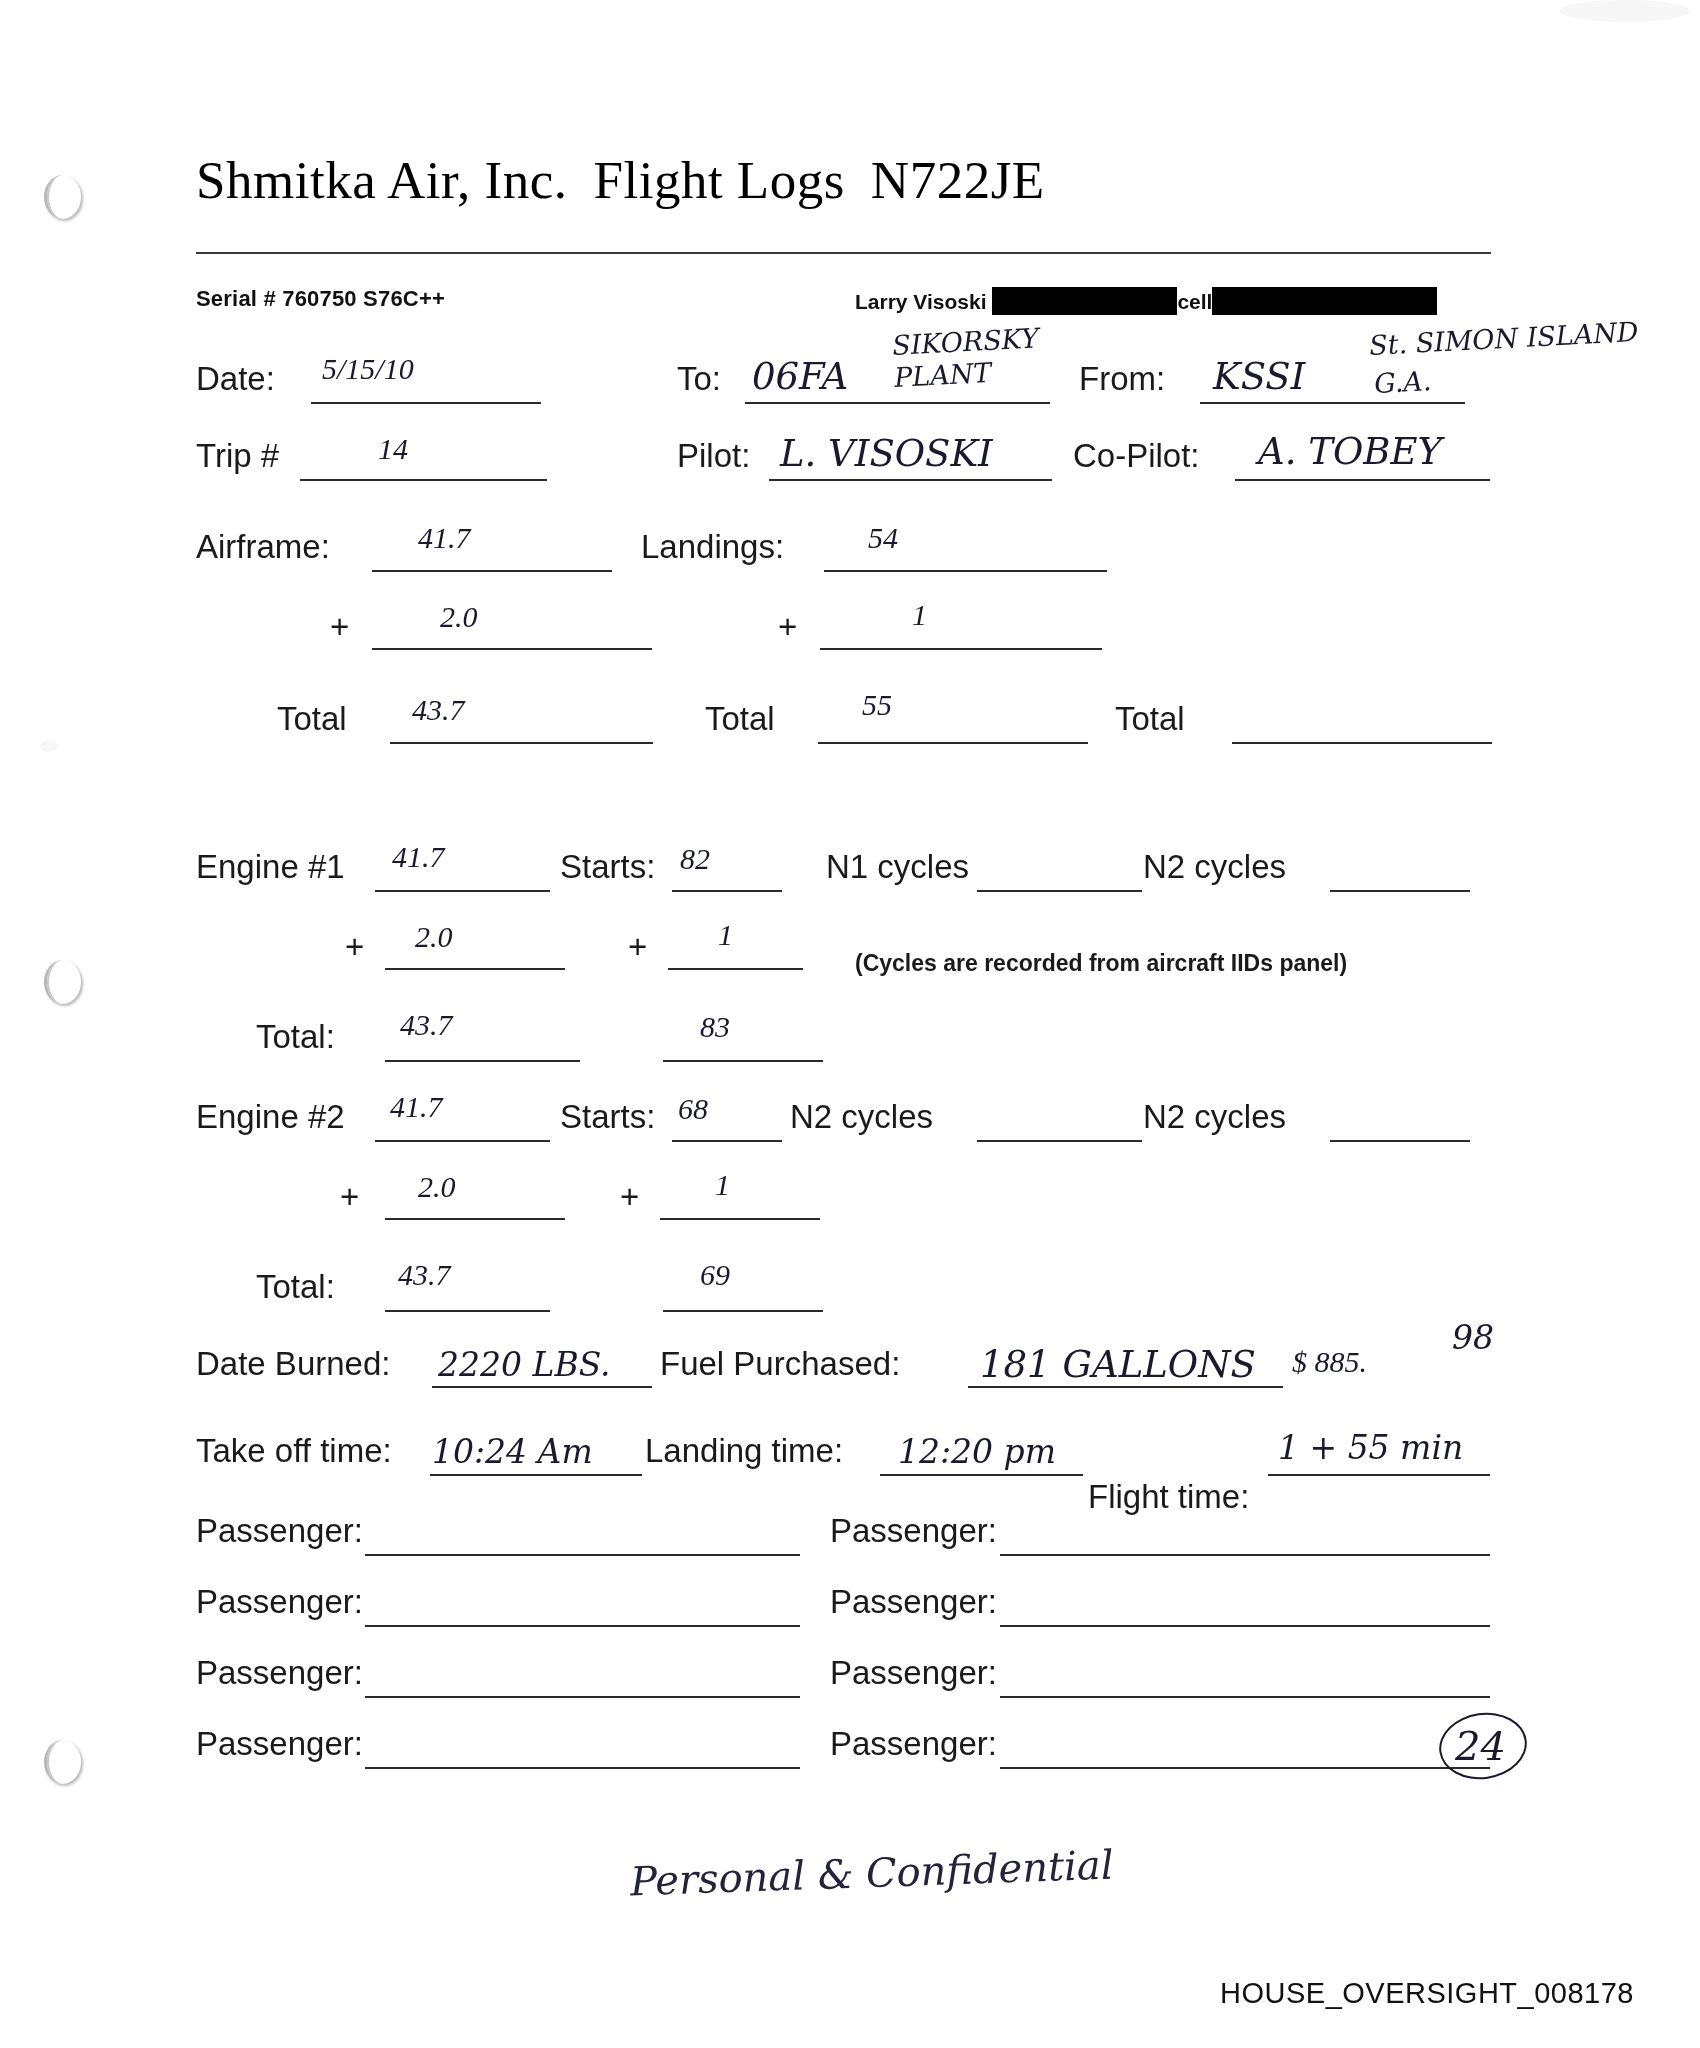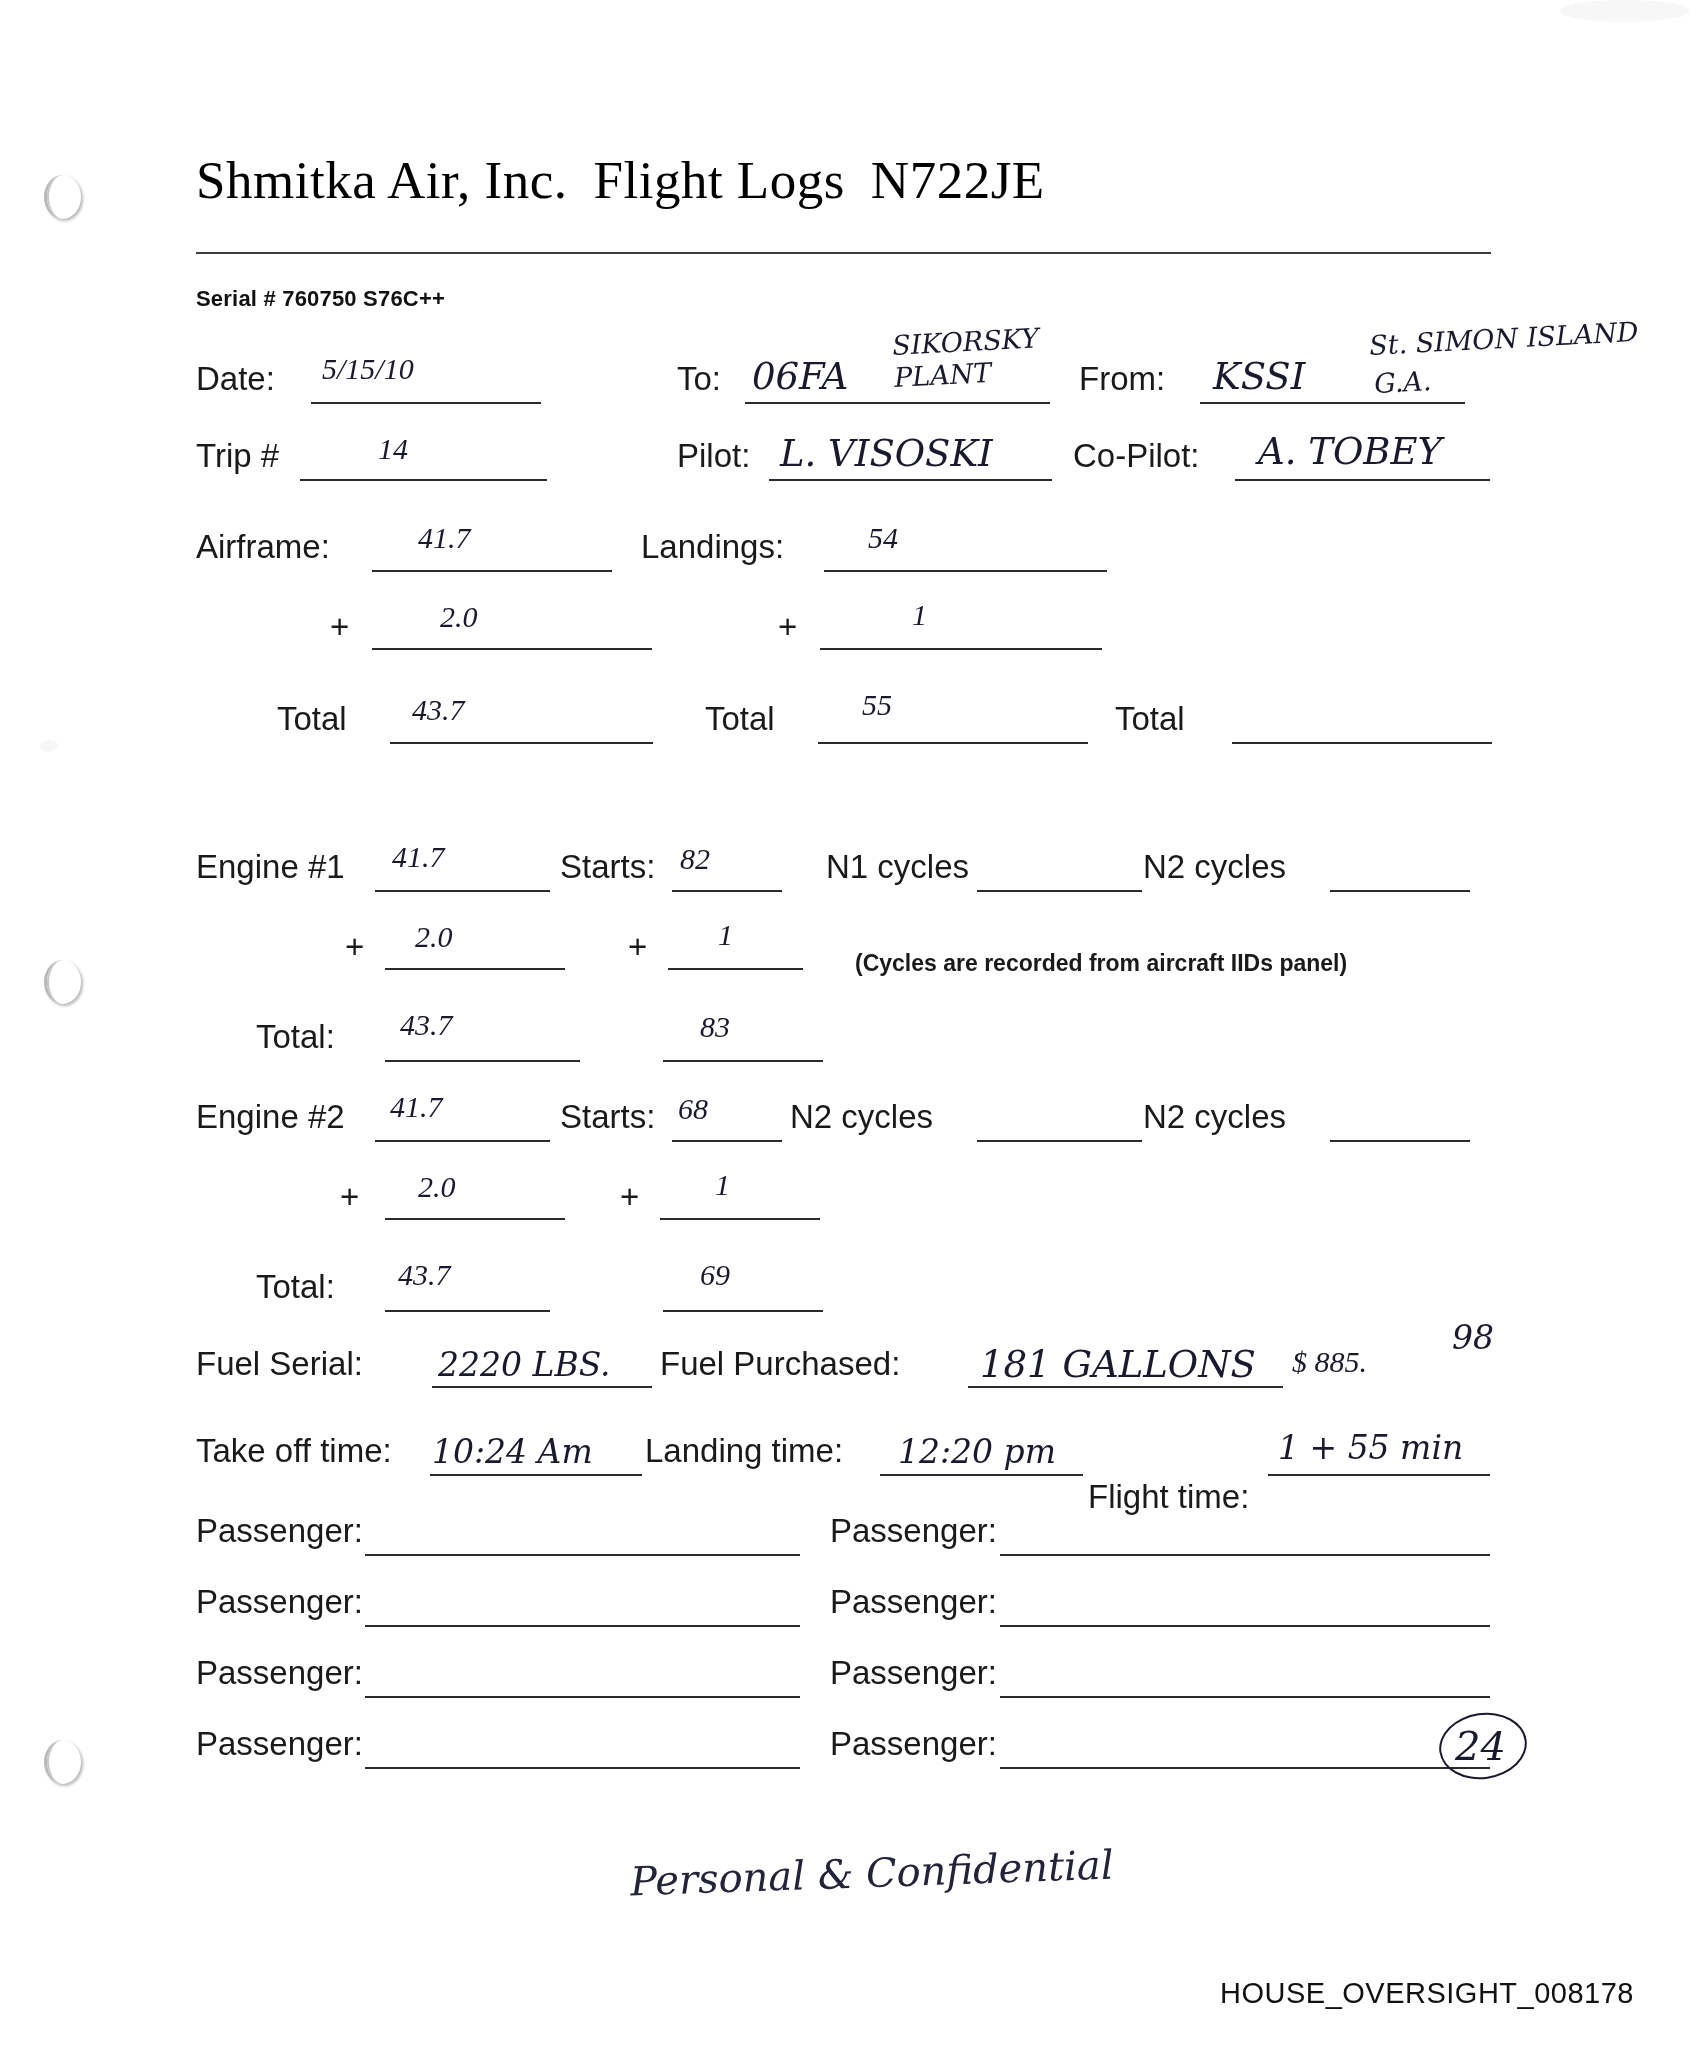--- a/index.html
+++ b/index.html
@@ -161,20 +161,24 @@
   <div class="hole h1"></div>
   <div class="hole h2"></div>
   <div class="hole h3"></div>
 
   <div class="title">
     <span>Shmitka Air, Inc.</span><span class="sp"></span><span>Flight Logs</span><span class="sp"></span><span>N722JE</span>
   </div>
   <div class="rule"></div>
 
   <div class="serial">Serial # 760750 S76C++</div>
+  <div class="contact">
+    <span>Larry Visoski</span>
+    <span class="redact r1"></span><span>cell</span><span class="redact r2"></span>
+  </div>
 
   <div class="lbl" style="left:196px;top:360px;">Date:</div>
   <div class="line" style="left:311px;top:402px;width:230px;"></div>
   <div class="hw hw-xl" style="left:322px;top:352px;">5/15/10</div>
 
   <div class="lbl" style="left:677px;top:360px;">To:</div>
   <div class="line" style="left:745px;top:402px;width:305px;"></div>
   <div class="hw hw-lg" style="left:752px;top:355px;">06FA</div>
   <div class="hw hw-sm" style="left:893px;top:330px;transform:rotate(-3deg);">SIKORSKY</div>
   <div class="hw hw-sm" style="left:895px;top:362px;transform:rotate(-3deg);">PLANT</div>
@@ -276,21 +280,21 @@
   <div class="lbl" style="left:620px;top:1178px;">+</div>
   <div class="line" style="left:660px;top:1218px;width:160px;"></div>
   <div class="hw hw-xl" style="left:715px;top:1168px;">1</div>
 
   <div class="lbl" style="left:256px;top:1268px;">Total:</div>
   <div class="line" style="left:385px;top:1310px;width:165px;"></div>
   <div class="hw hw-xl" style="left:398px;top:1258px;">43.7</div>
   <div class="line" style="left:663px;top:1310px;width:160px;"></div>
   <div class="hw hw-xl" style="left:700px;top:1258px;">69</div>
 
-  <div class="lbl" style="left:196px;top:1345px;">Fuel Serial:</div>
+  <div class="lbl" style="left:196px;top:1345px;">Date Burned:</div>
   <div class="line" style="left:432px;top:1386px;width:220px;"></div>
   <div class="hw hw-md" style="left:438px;top:1345px;">2220 LBS.</div>
 
   <div class="lbl" style="left:660px;top:1345px;">Fuel Purchased:</div>
   <div class="line" style="left:968px;top:1386px;width:315px;"></div>
   <div class="hw hw-lg" style="left:980px;top:1343px;">181 GALLONS</div>
   <div class="hw hw-xl" style="left:1292px;top:1345px;">$ 885.</div>
   <div class="hw hw-md" style="left:1452px;top:1318px;">98</div>
 
   <div class="lbl" style="left:196px;top:1432px;">Take off time:</div>

